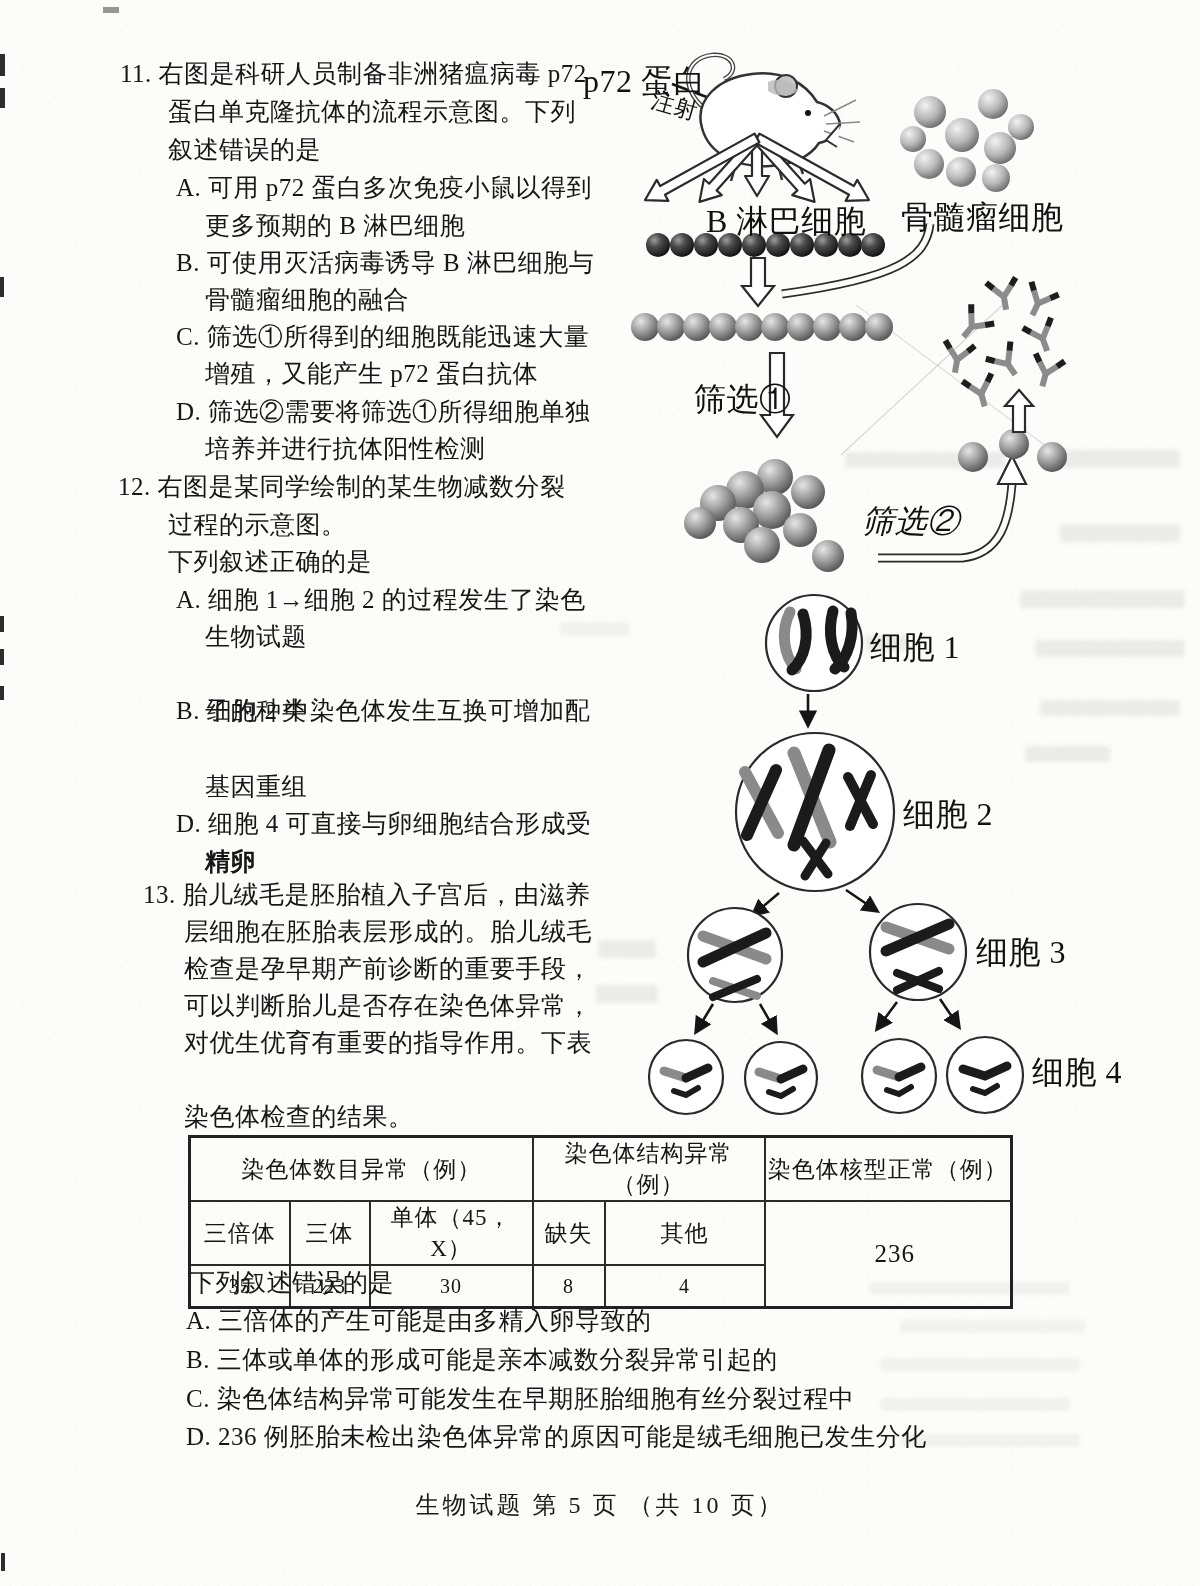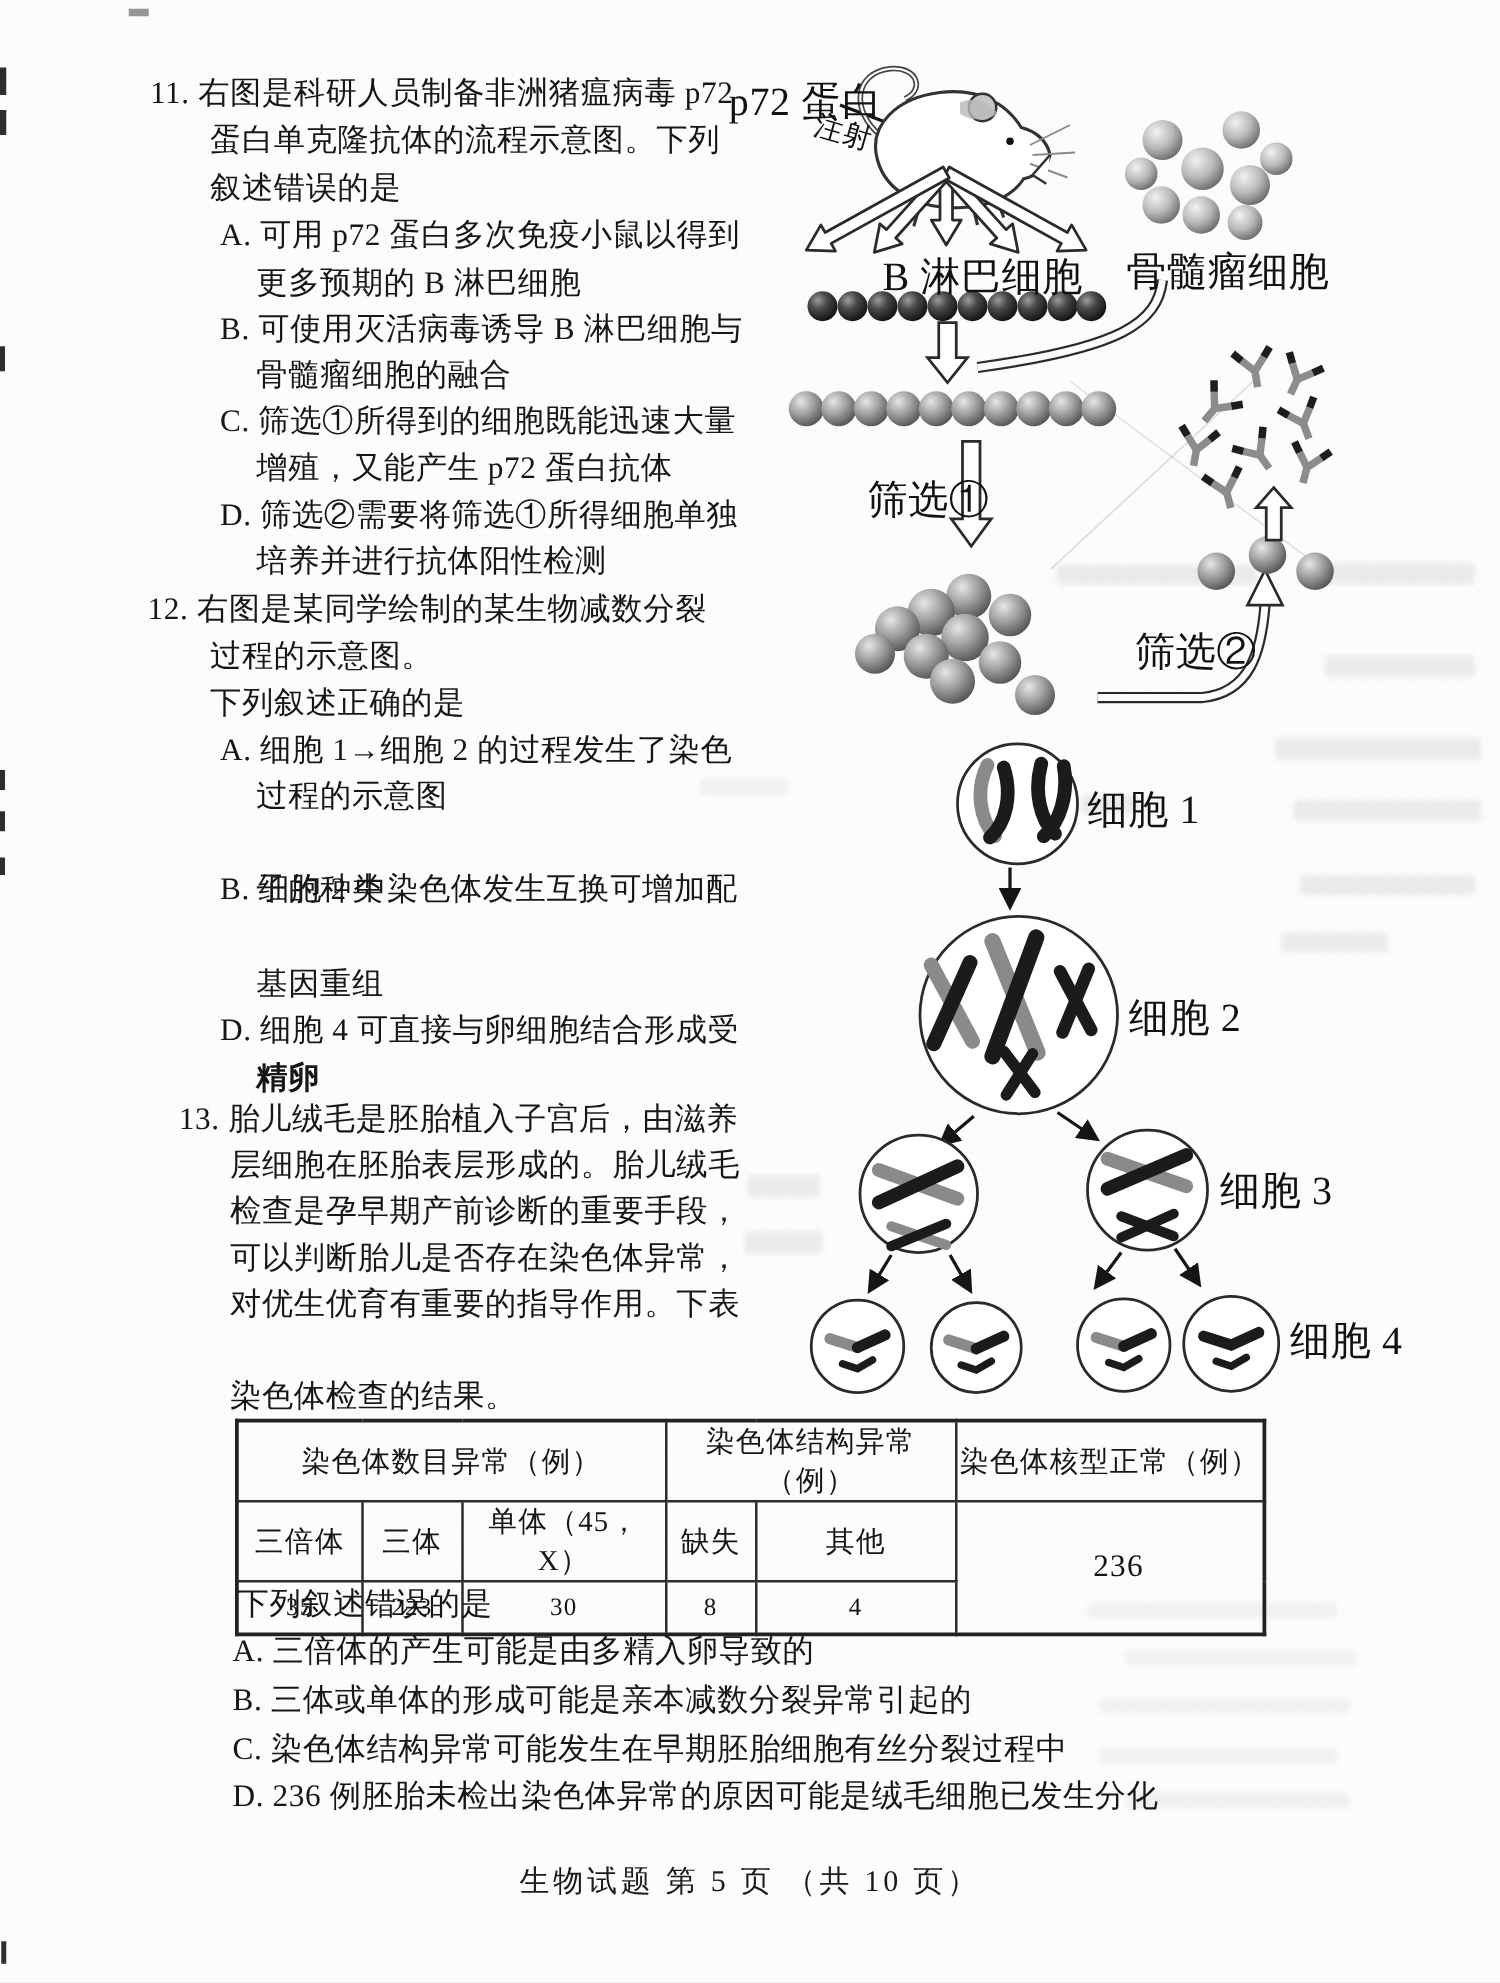--- a/index.html
+++ b/index.html
@@ -71,21 +71,21 @@
   <div class="tl" style="left:205px;top:283px;">骨髓瘤细胞的融合</div>
   <div class="tl" style="left:176px;top:320px;">C. 筛选①所得到的细胞既能迅速大量</div>
   <div class="tl" style="left:205px;top:357px;">增殖，又能产生 p72 蛋白抗体</div>
   <div class="tl" style="left:176px;top:395px;">D. 筛选②需要将筛选①所得细胞单独</div>
   <div class="tl" style="left:205px;top:432px;">培养并进行抗体阳性检测</div>
 
   <div class="tl" style="left:118px;top:470px;">12. 右图是某同学绘制的某生物减数分裂</div>
   <div class="tl" style="left:168px;top:508px;">过程的示意图。</div>
   <div class="tl" style="left:168px;top:545px;">下列叙述正确的是</div>
   <div class="tl" style="left:176px;top:583px;">A. 细胞 1→细胞 2 的过程发生了染色</div>
-  <div class="tl" style="left:205px;top:620px;">过程的示意图</div>
+  <div class="tl" style="left:205px;top:620px;">生物试题</div>
   <div class="tl" style="left:176px;top:657px;margin-top:37px;">B. 细胞 2 中染色体发生互换可增加配</div>
   <div class="tl" style="left:205px;top:694px;">子的种类</div>
   <div class="tl" style="left:205px;top:770px;">基因重组</div>
   <div class="tl" style="left:176px;top:807px;">D. 细胞 4 可直接与卵细胞结合形成受</div>
   <div class="tl" style="left:205px;top:845px;font-weight:bold;">精卵</div>
 
   <div class="tl" style="left:143px;top:878px;">13. 胎儿绒毛是胚胎植入子宫后，由滋养</div>
   <div class="tl" style="left:184px;top:915px;">层细胞在胚胎表层形成的。胎儿绒毛</div>
   <div class="tl" style="left:184px;top:952px;">检查是孕早期产前诊断的重要手段，</div>
   <div class="tl" style="left:184px;top:989px;">可以判断胎儿是否存在染色体异常，</div>
@@ -354,20 +354,20 @@
         <path d="M 973 1089 L 985 1093 L 997 1086" stroke="#1b1b1b" stroke-width="6"></path>
       </g>
     </g>
   </svg>
 
   <div class="dlabel" style="left:583px;top:60px;">p72 蛋白</div>
   <div class="dlabel rot" style="left:652px;top:84px;font-size:23px;">注射</div>
   <div class="dlabel" style="left:706px;top:200px;">B 淋巴细胞</div>
   <div class="dlabel" style="left:901px;top:196px;">骨髓瘤细胞</div>
   <div class="dlabel" style="left:694px;top:378px;">筛选①</div>
-  <div class="dlabel" style="left:908px;top:500px;">筛选②</div>
+  <div class="dlabel" style="left:862px;top:500px;font-style:italic;">筛选②</div>
   <div class="dlabel" style="left:870px;top:626px;">细胞 1</div>
   <div class="dlabel" style="left:903px;top:793px;">细胞 2</div>
   <div class="dlabel" style="left:976px;top:931px;">细胞 3</div>
   <div class="dlabel" style="left:1032px;top:1051px;">细胞 4</div>
 
   <div class="footer">生物试题  第 5 页 （共 10 页）</div>
 </div>
 
 </body></html>

